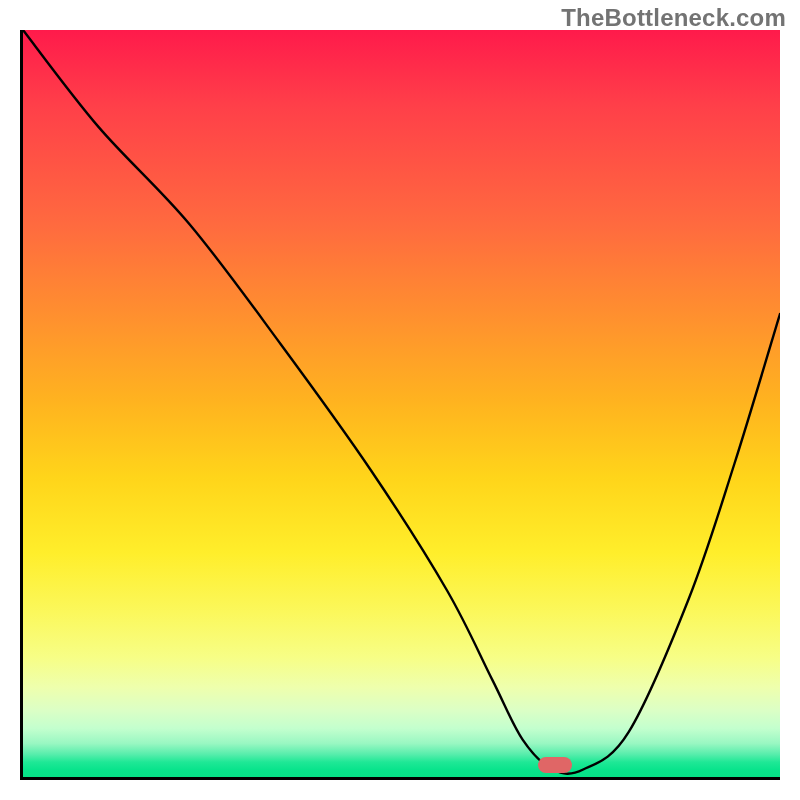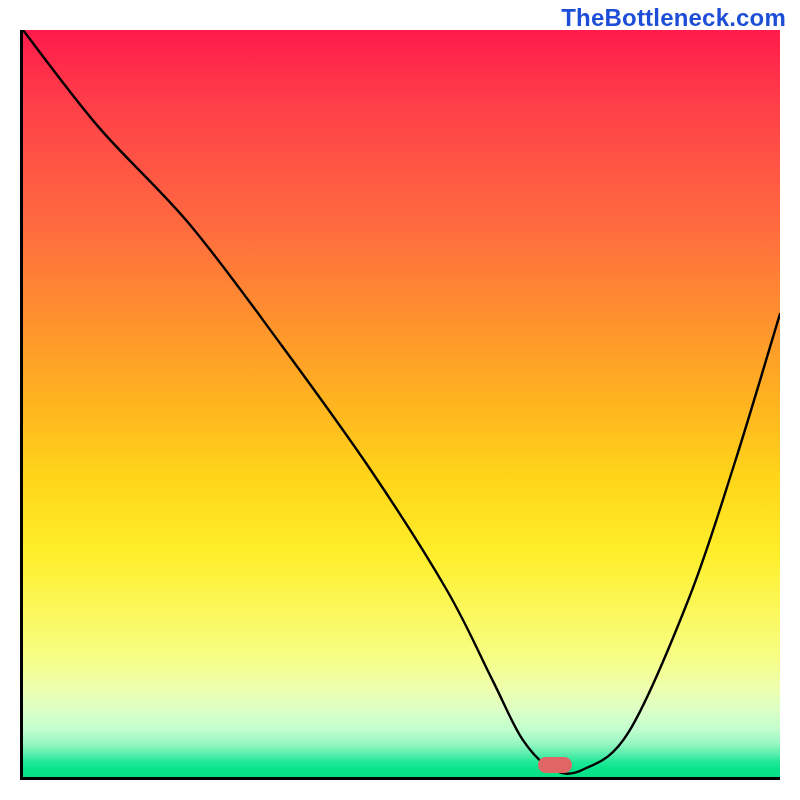--- a/index.html
+++ b/index.html
@@ -15,21 +15,21 @@
     position: relative;
     width: 800px;
     height: 800px;
   }
   .watermark {
     position: absolute;
     top: 4px;
     right: 14px;
     font-size: 24px;
     font-weight: 600;
-    color: #1d4ed8;
+    color: #737373;
     letter-spacing: 0.2px;
     user-select: none;
   }
   .plot-frame {
     position: absolute;
     left: 20px;
     top: 30px;
     width: 760px;
     height: 750px;
     border-left: 3px solid #000;

